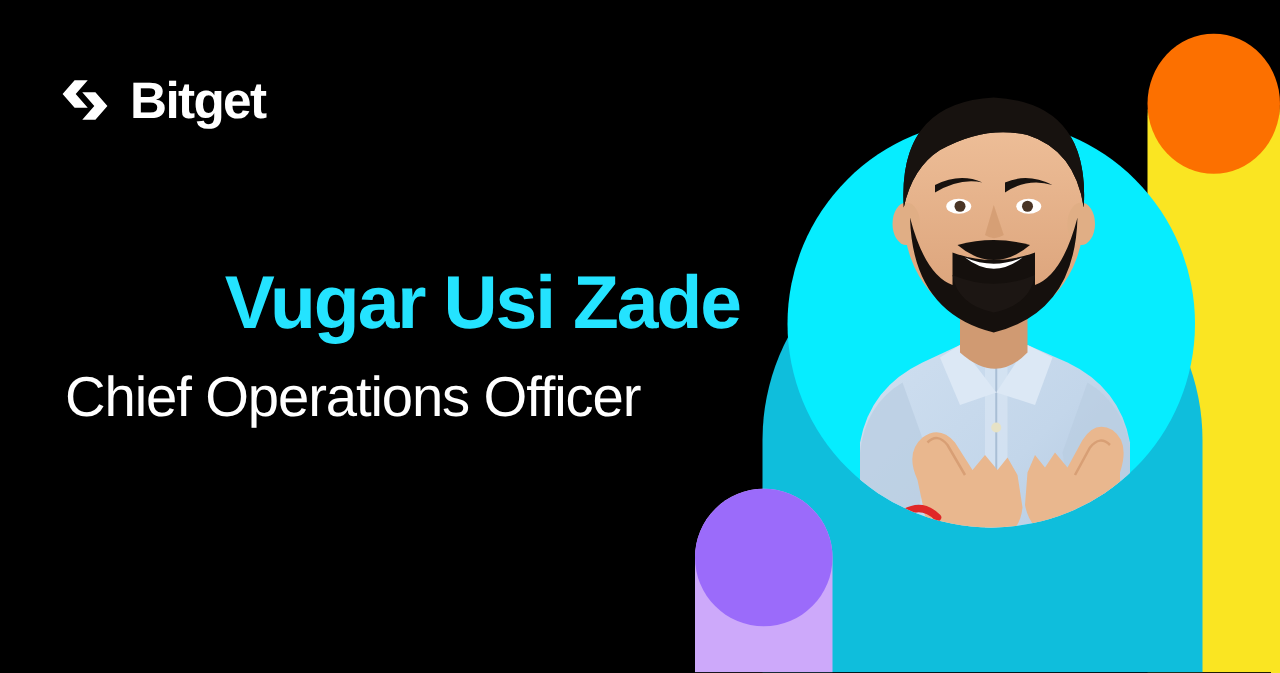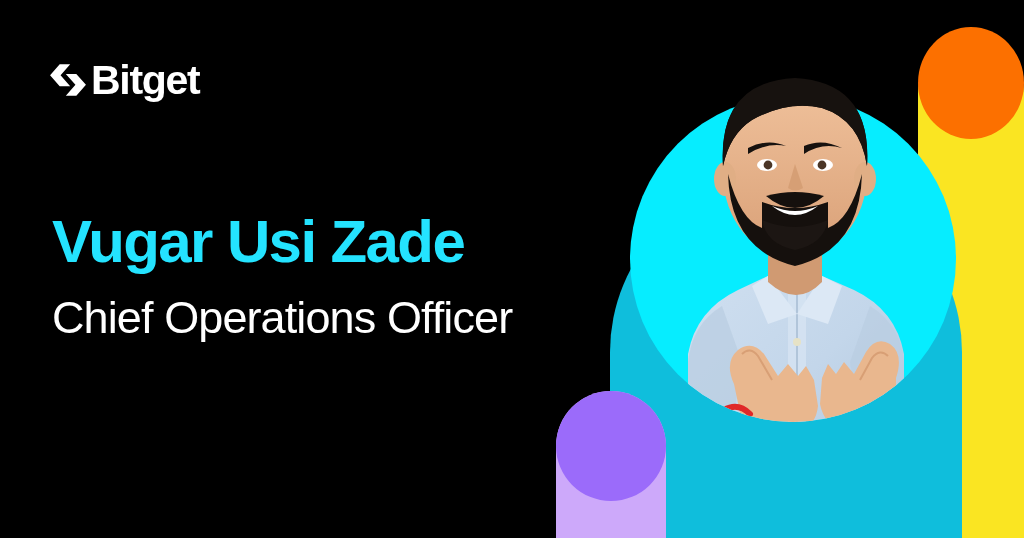--- a/index.html
+++ b/index.html
@@ -104,21 +104,21 @@
     height: 470px;
   }
 
   
   .brand {
     position: absolute;
     left: 47px;
     top: 59px;
     display: flex;
     align-items: center;
-    gap: 2px;
+    gap: 15px;
   }
   .brand-mark {
     width: 42px;
     height: 42px;
     display: block;
   }
   .brand-wordmark {
     color: #FFFFFF;
     font-size: 41px;
     font-weight: bold;
@@ -133,20 +133,21 @@
     top: 208px;
     width: 540px;
   }
   .person-name {
     color: #24E3FF;
     font-size: 60px;
     font-weight: bold;
     letter-spacing: -1.6px;
     line-height: 1.12;
     margin: 0;
+    text-align: right;
   }
   .person-title {
     color: #FFFFFF;
     font-size: 45px;
     font-weight: normal;
     letter-spacing: -0.9px;
     line-height: 1.2;
     margin: 16px 0 0 0;
   }
 </style>

